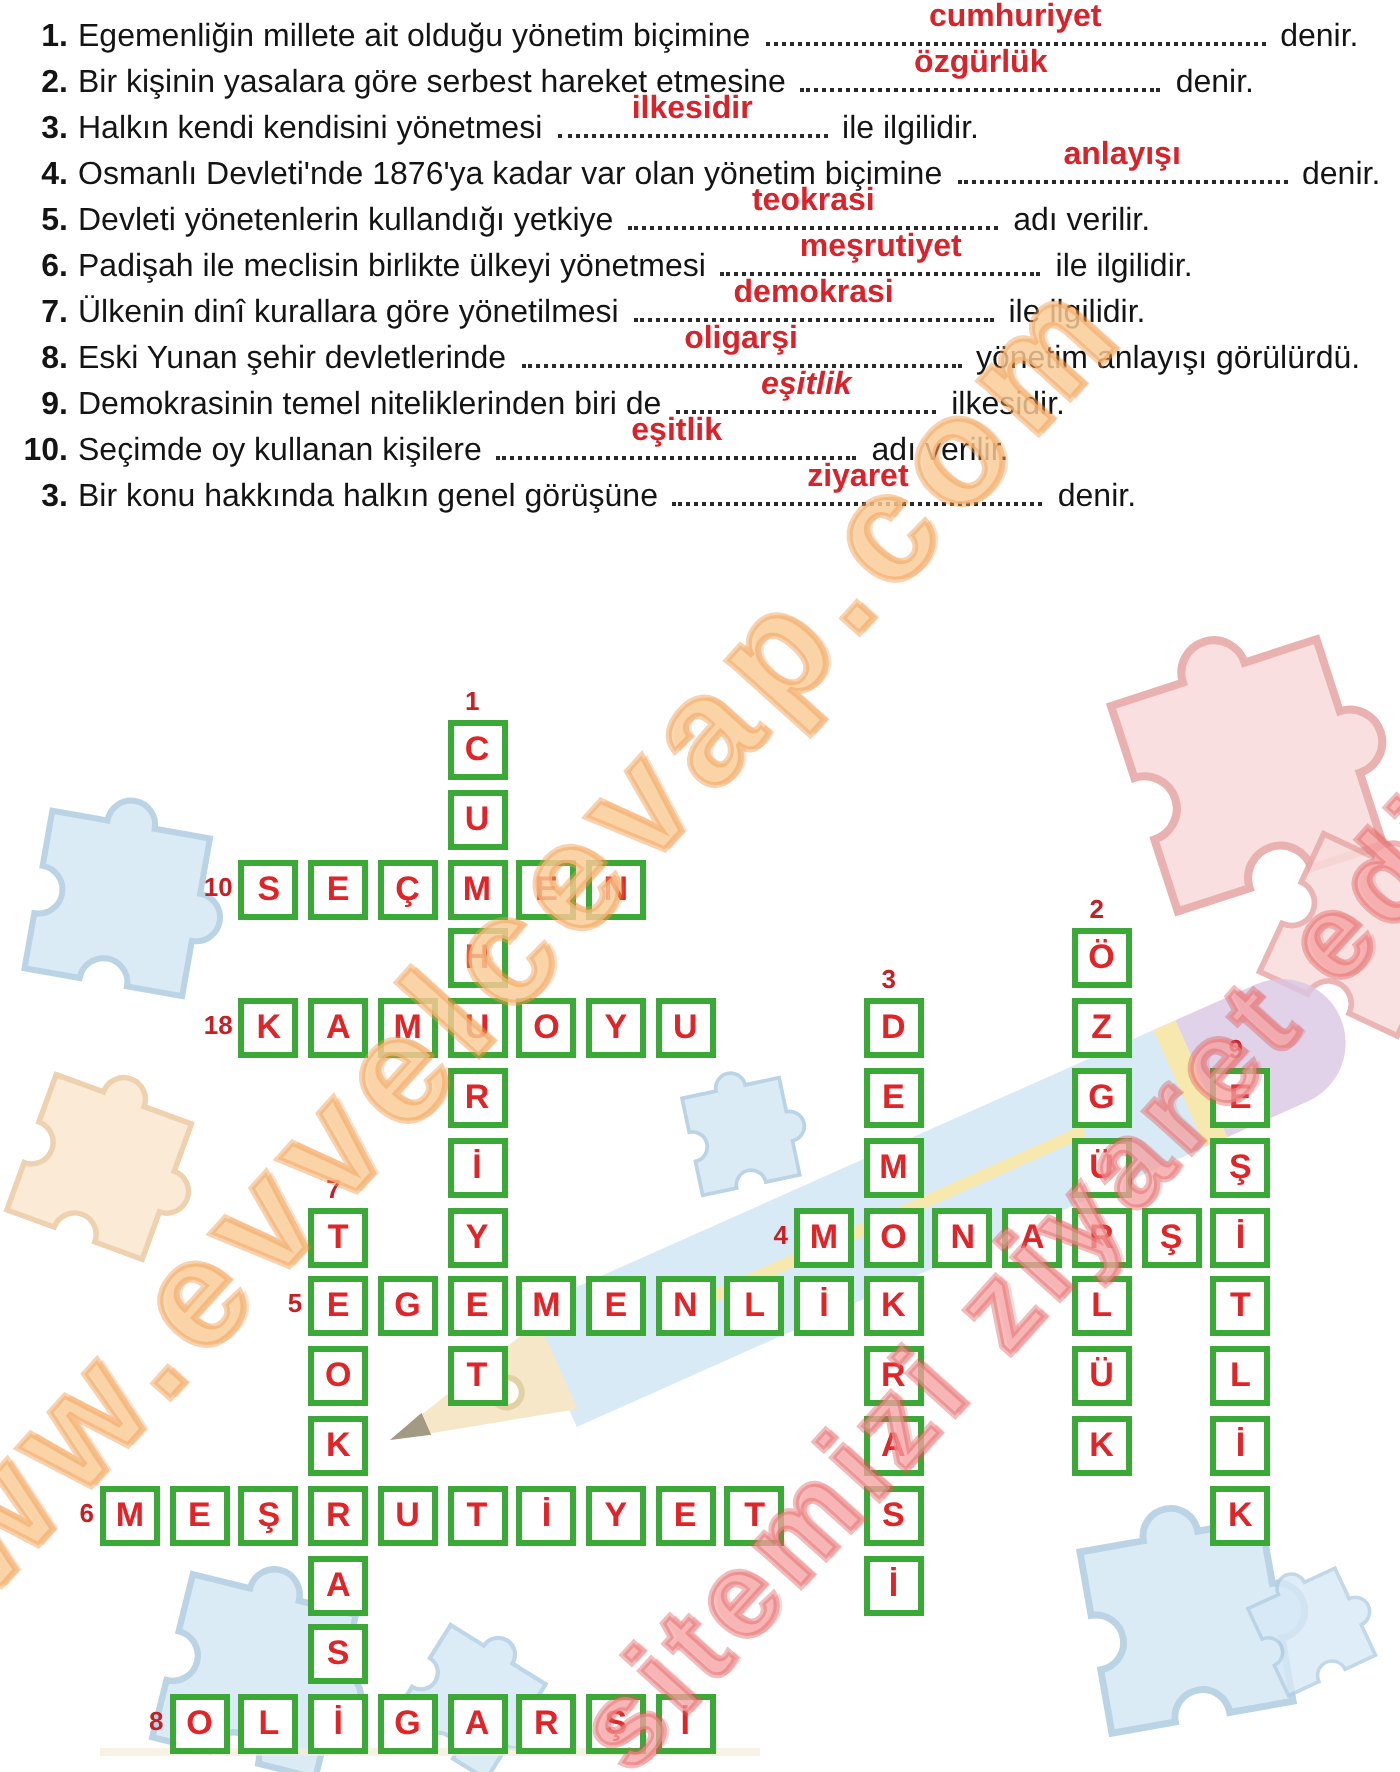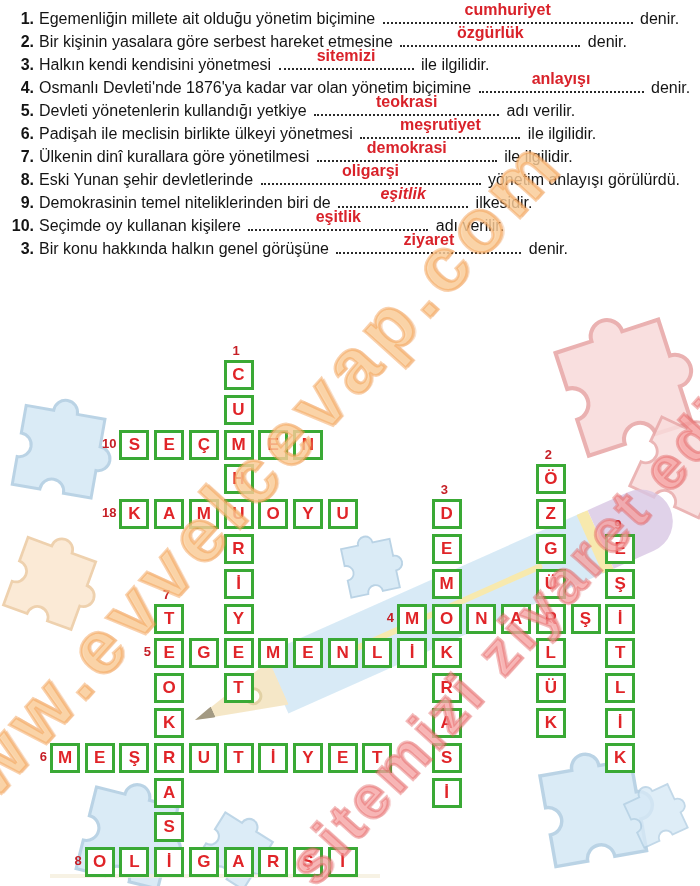--- a/index.html
+++ b/index.html
@@ -93,21 +93,21 @@
       <div class="q">
         <span class="qnum">1.</span>
         <span class="qtext">Egemenliğin millete ait olduğu yönetim biçimine <span class="blank" style="width: 250px;"><span class="ans">cumhuriyet</span></span> denir.</span>
       </div>
       <div class="q">
         <span class="qnum">2.</span>
         <span class="qtext">Bir kişinin yasalara göre serbest hareket etmesine <span class="blank" style="width: 180px;"><span class="ans">özgürlük</span></span> denir.</span>
       </div>
       <div class="q">
         <span class="qnum">3.</span>
-        <span class="qtext">Halkın kendi kendisini yönetmesi <span class="blank" style="width: 135px;"><span class="ans">sitemizi</span></span> ile ilgilidir.</span>
+        <span class="qtext">Halkın kendi kendisini yönetmesi <span class="blank" style="width: 135px;"><span class="ans">ilkesidir</span></span> ile ilgilidir.</span>
       </div>
       <div class="q">
         <span class="qnum">4.</span>
         <span class="qtext">Osmanlı Devleti'nde 1876'ya kadar var olan yönetim biçimine <span class="blank" style="width: 165px;"><span class="ans">anlayışı</span></span> denir.</span>
       </div>
       <div class="q">
         <span class="qnum">5.</span>
         <span class="qtext">Devleti yönetenlerin kullandığı yetkiye <span class="blank" style="width: 185px;"><span class="ans">teokrasi</span></span> adı verilir.</span>
       </div>
       <div class="q">

